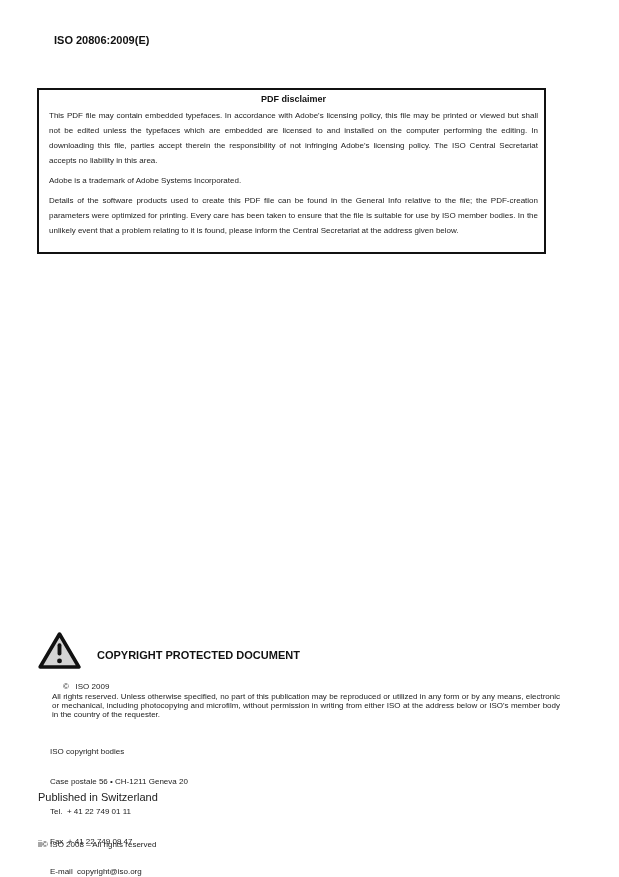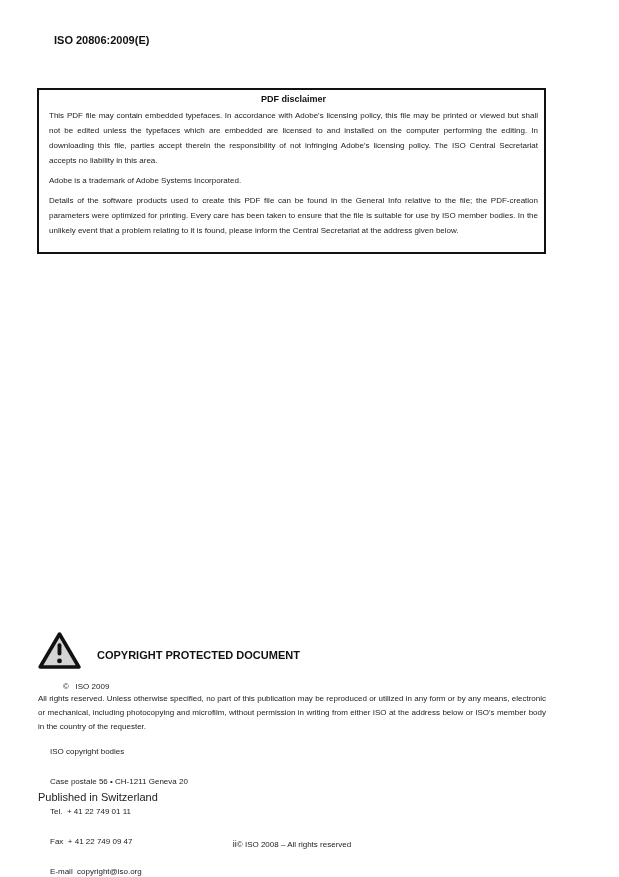--- a/index.html
+++ b/index.html
@@ -63,25 +63,25 @@
     position: absolute;
     left: 38px;
     top: 682px;
     font-size: 8px;
     white-space: pre-wrap;
     color: #222;
     padding-left: 25px;
   }
   .copyright-body {
     position: absolute;
-    left: 38px;
+    left: 52px;
     top: 692px;
     width: 508px;
     font-size: 8px;
-    line-height: 14px;
+    line-height: 9px;
     text-align: justify;
     color: #222;
   }
   .address-block {
     position: absolute;
     left: 50px;
     top: 727px;
     font-size: 8px;
     line-height: 10px;
     white-space: pre-wrap;
@@ -93,21 +93,21 @@
     top: 791px;
     font-size: 11px;
     color: #222;
   }
   .page-footer {
     position: absolute;
     left: 38px;
     top: 839px;
     width: 508px;
     display: flex;
-    justify-content: center;
+    justify-content: flex-start;
     align-items: baseline;
   }
   .page-number { font-size: 9px; color: #222; }
   .footer-copyright { font-size: 8px; color: #222; }
 </style>
 </head>
 <body>
 
 <div class="page">
 

